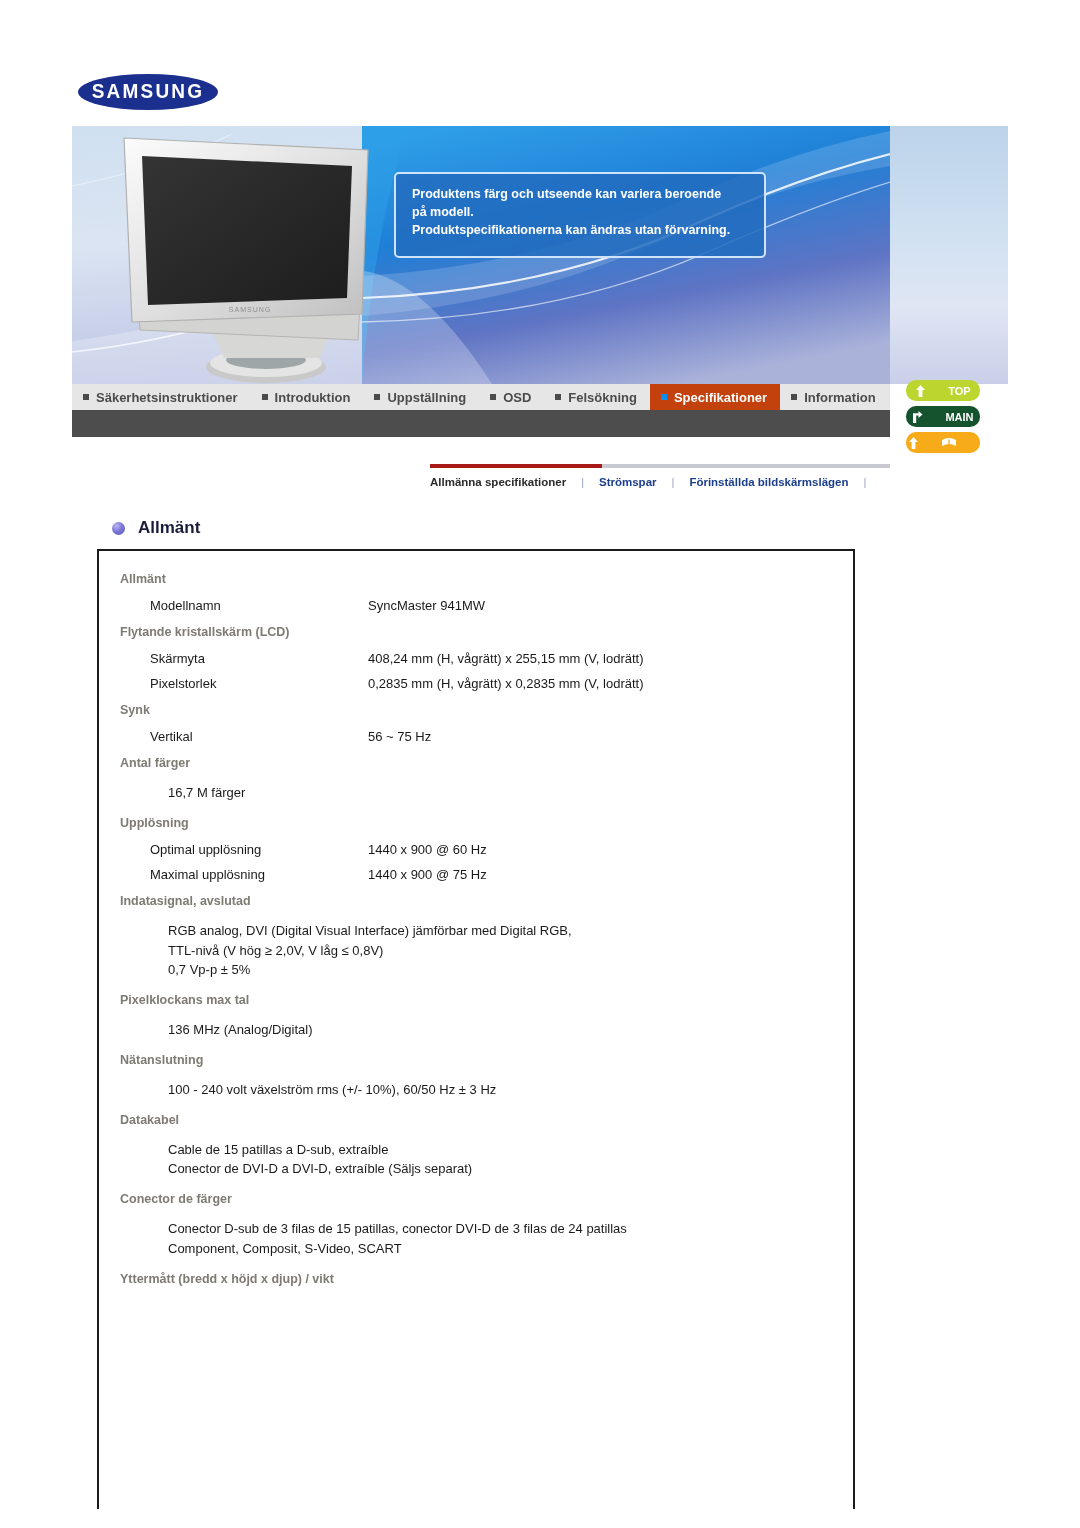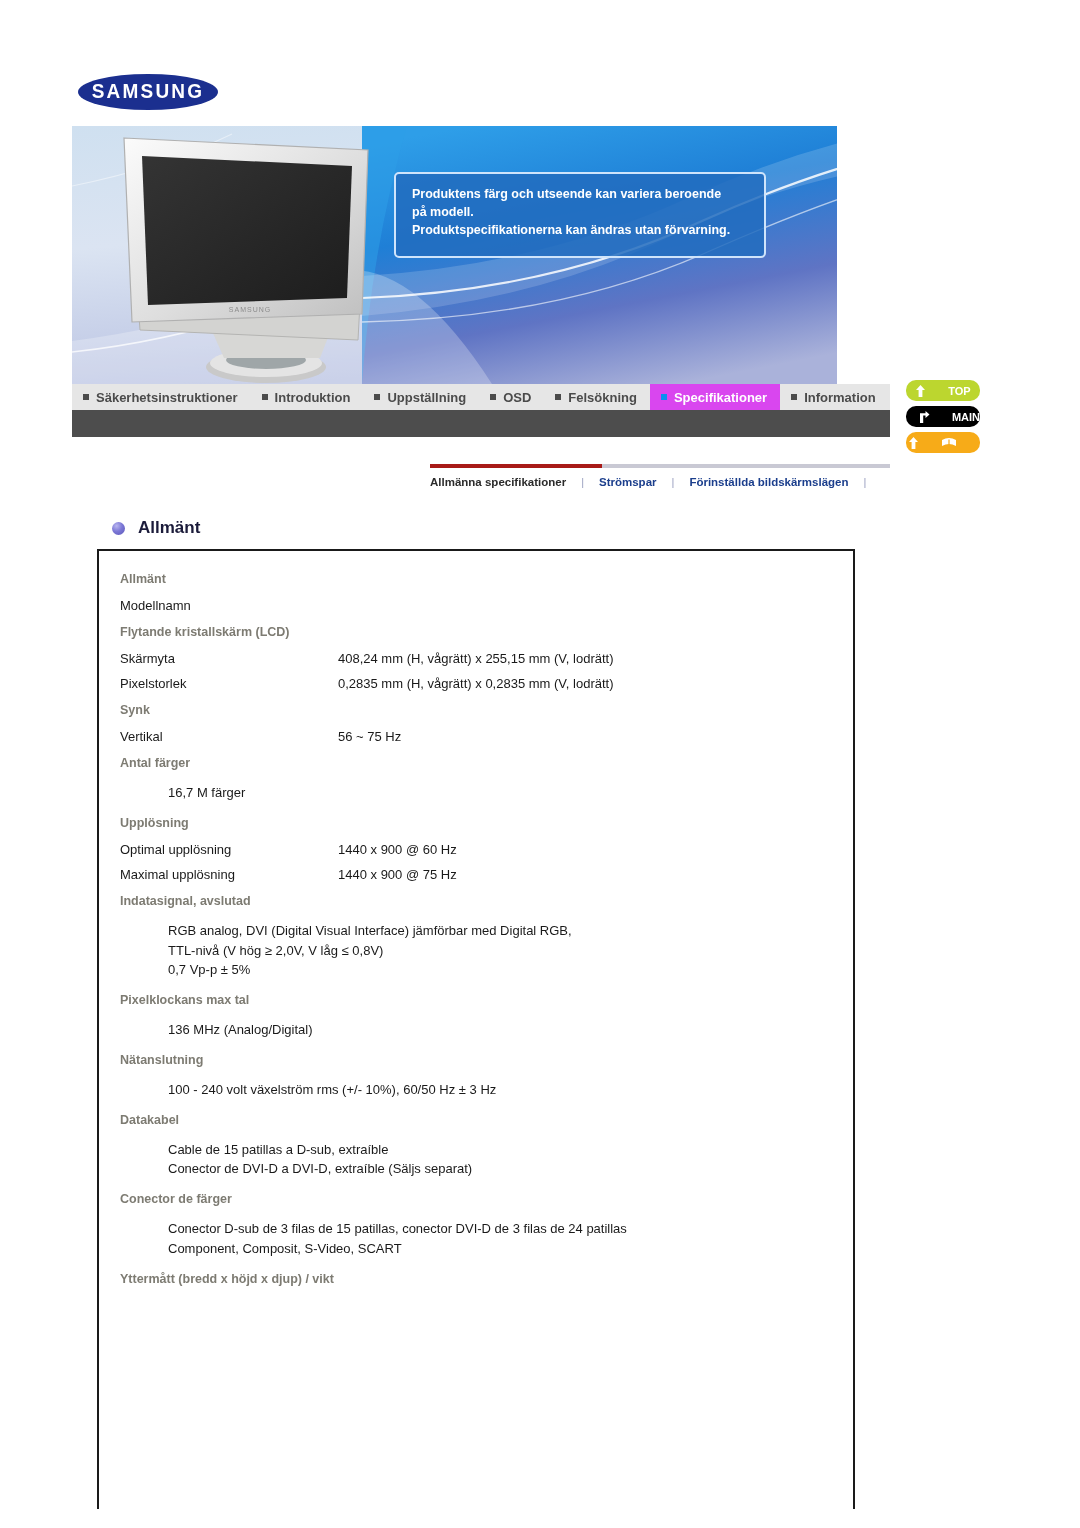--- a/index.html
+++ b/index.html
@@ -36,21 +36,21 @@
     font-weight: bold;
     letter-spacing: 2.2px;
     font-family: "Liberation Sans", sans-serif;
     transform: scaleY(1.08);
   }
 
   
   .hero {
     position: absolute;
     left: 72px; top: 126px;
-    width: 765px; height: 258px;
+    width: 936px; height: 258px;
     overflow: hidden;
     background: linear-gradient(180deg,#bcd3ea 0%, #cfe0f1 40%, #dfe6f4 70%, #c9cfe8 100%);
   }
   .hero-svg { position:absolute; left:0; top:0; width:818px; height:258px; }
 
   .hero-note {
     position: absolute;
     left: 322px; top: 46px;
     width: 372px; height: 86px;
     background: rgba(34,108,190,0.85);
@@ -86,21 +86,21 @@
     white-space: nowrap;
     font-family: "Liberation Sans", sans-serif;
   }
   .nav-item .bullet {
     width: 6px; height: 6px;
     background: #4b4b4b;
     margin-right: 7px;
     flex: 0 0 auto;
   }
   .nav-item.active {
-    background: #d946ef;
+    background: #c2410c;
     color: #ffffff;
   }
   .nav-item.active .bullet { background: #0a8ff0; }
 
   .nav-underbar {
     position: absolute;
     left: 72px; top: 410px;
     width: 818px; height: 27px;
     background: #4d4d4d;
   }
@@ -118,21 +118,21 @@
     align-items: center;
     justify-content: center;
     gap: 22px;
     margin-bottom: 5px;
     color: #ffffff;
     font-size: 11px;
     font-weight: bold;
     font-family: "Liberation Sans", sans-serif;
   }
   .side-btn.top  { background: #bcd62f; }
-  .side-btn.main { background: #000000; justify-content: flex-end; }
+  .side-btn.main { background: #14532d; }
   .side-btn.help { background: #f7ab18; }
   .side-btn svg { display:block; }
 
   
   .subnav {
     position: absolute;
     left: 430px; top: 464px;
     width: 460px;
   }
   .subnav-line {
@@ -204,20 +204,21 @@
     color: #7d7b72;
     padding: 7px 0 7px 21px;
     font-family: "Liberation Sans", sans-serif;
   }
   .row {
     display: flex;
     padding: 5px 0 5px 21px;
     font-size: 13px;
     color: #1a1a1a;
     font-family: "Liberation Sans", sans-serif;
+    margin-left: 30px;
   }
   .row .k { width: 218px; flex: 0 0 218px; }
   .row .v { flex: 1 1 auto; }
   .freetext {
     padding: 6px 0 6px 21px;
     font-size: 13px;
     line-height: 1.52;
     color: #1a1a1a;
     white-space: pre-line;
     font-family: "Liberation Sans", sans-serif;
@@ -365,20 +366,21 @@
   <div class="section-head">
     <span class="head-bullet"></span>
     <span class="head-title">Allmänt</span>
   </div>
 
   <div class="spec-box">
 
     <div class="grp-head">Allmänt</div>
     <div class="row">
       <span class="k">Modellnamn</span>
+      <span class="v">SyncMaster 941MW</span>
     </div>
 
     <div class="grp-head">Flytande kristallskärm (LCD)</div>
     <div class="row">
       <span class="k">Skärmyta</span>
       <span class="v">408,24 mm (H, vågrätt) x 255,15 mm (V, lodrätt)</span>
     </div>
     <div class="row">
       <span class="k">Pixelstorlek</span>
       <span class="v">0,2835 mm (H, vågrätt) x 0,2835 mm (V, lodrätt)</span>

